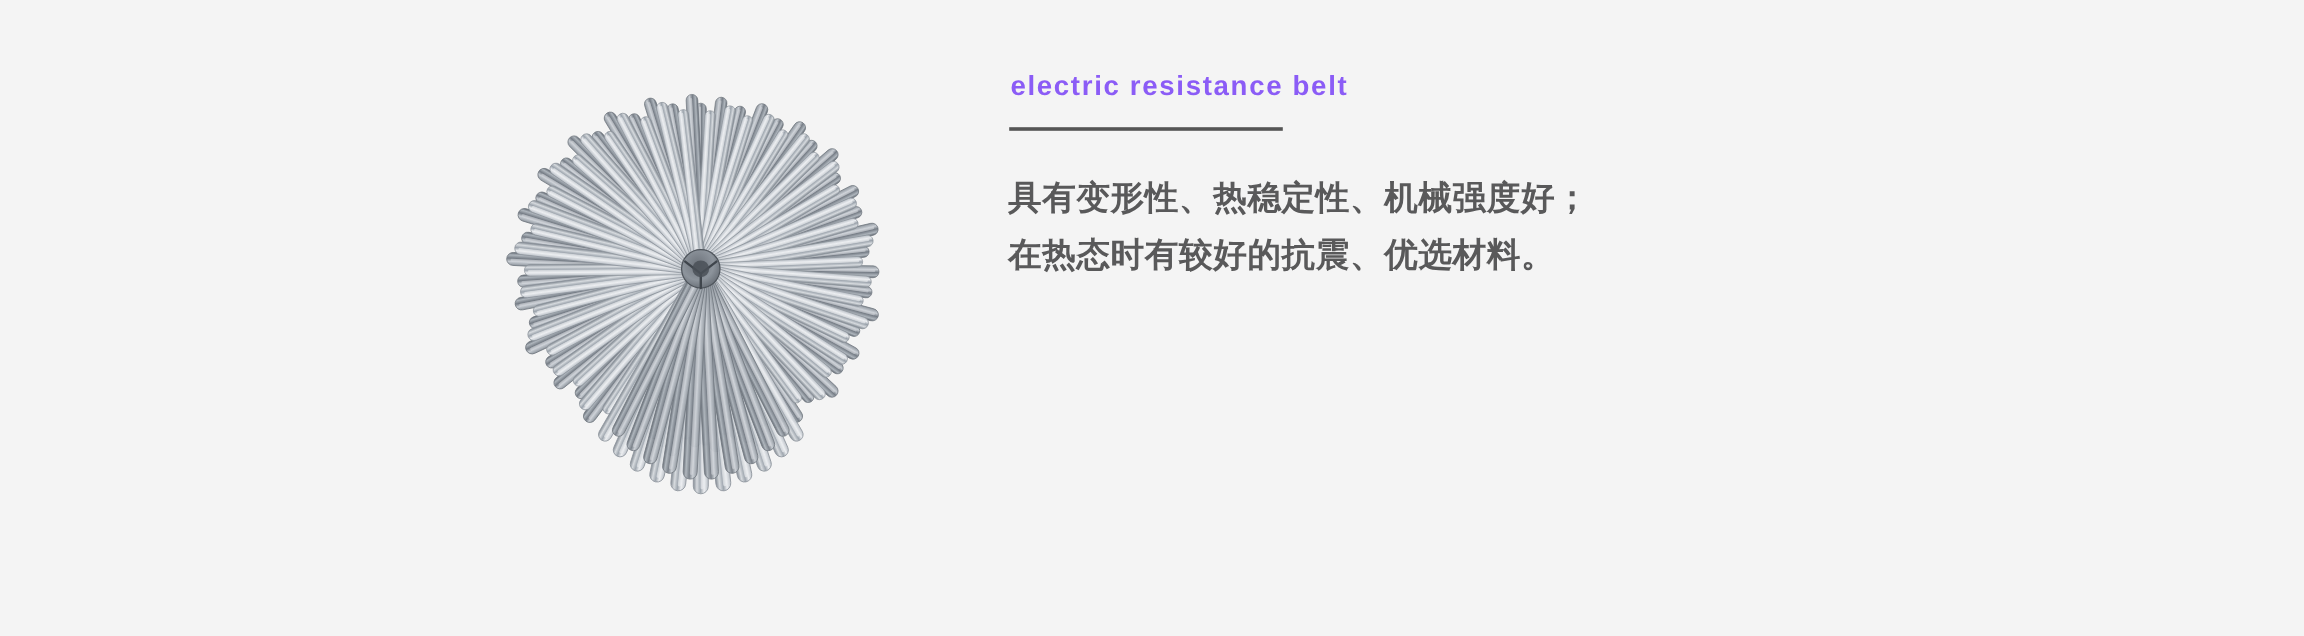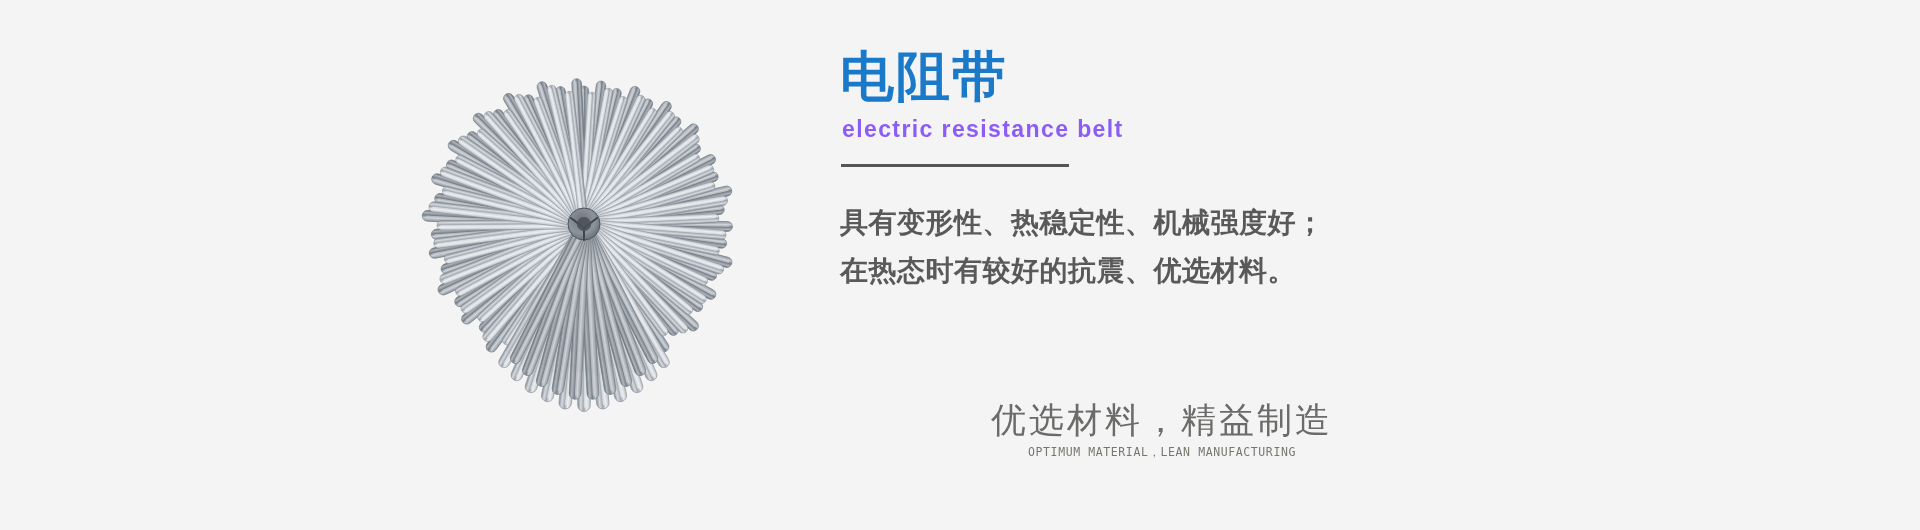--- a/index.html
+++ b/index.html
@@ -530,27 +530,22 @@
         </g>
 
         <circle cx="0" cy="0" r="16" fill="url(#hubGrad)" stroke="#4e545b" stroke-width="1"></circle>
         <path d="M-13,-6 L0,4 L13,-6 M0,4 L0,16" fill="none" stroke="#3f454c" stroke-width="2" stroke-linecap="round"></path>
         <circle cx="0" cy="0" r="7" fill="#4a5057" opacity="0.85"></circle>
       </g>
     </svg>
   </div>
 
   <div class="text-block">
-    <h1 class="title-cn">电阻带</h1>
     <div class="title-en">electric resistance belt</div>
     <div class="divider"></div>
     <div class="body-copy">
       <span class="line">具有变形性、热稳定性、机械强度好；</span>
       <span class="line">在热态时有较好的抗震、优选材料。</span>
     </div>
   </div>
 
-  <div class="slogan">
-    <div class="slogan-cn">优选材料，精益制造</div>
-    <div class="slogan-en">OPTIMUM MATERIAL，LEAN MANUFACTURING</div>
-  </div>
 
 </div>
 
 </body></html>

